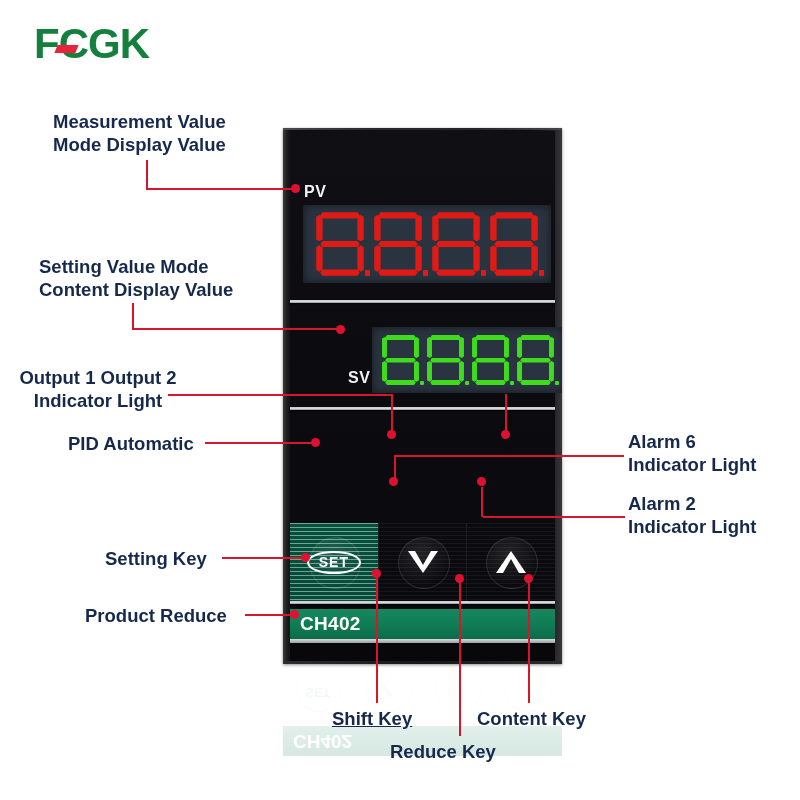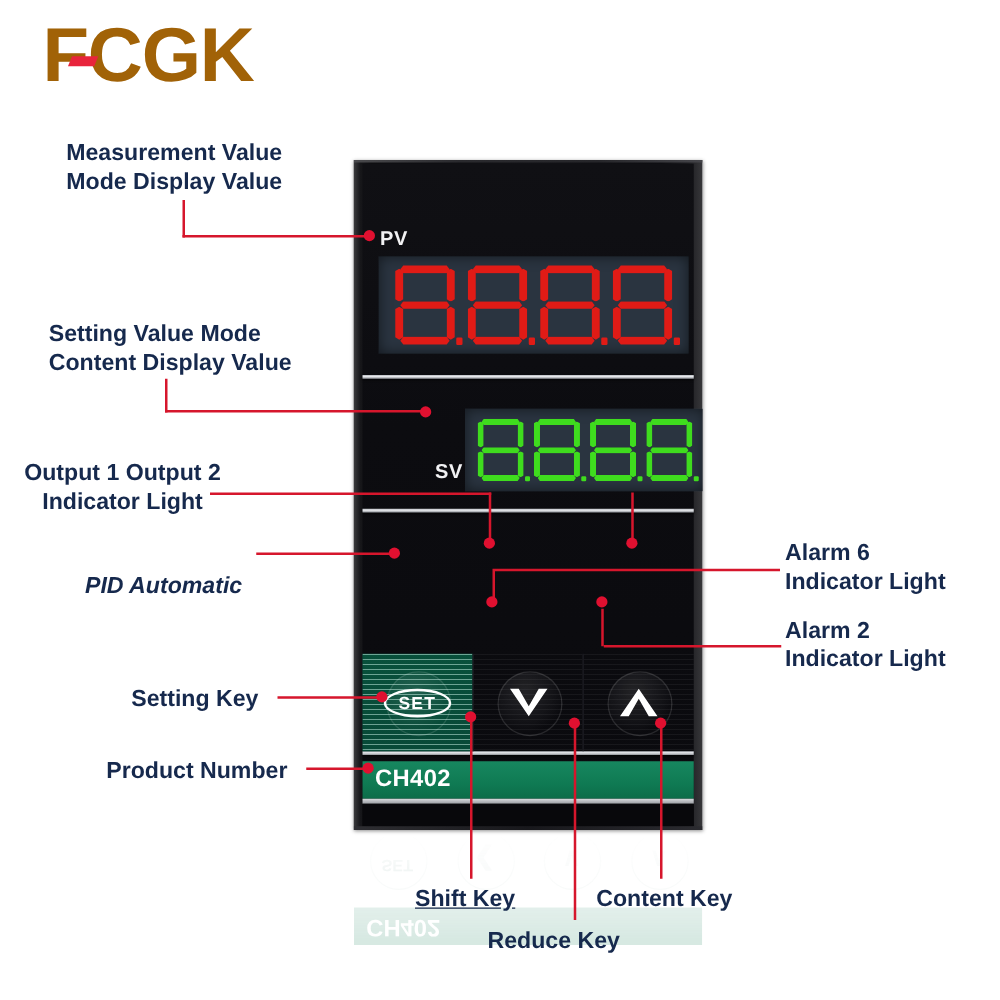--- a/index.html
+++ b/index.html
@@ -20,24 +20,24 @@
   
   #logo {
     position: absolute;
     left: 34px;
     top: 18px;
     width: 170px;
     height: 52px;
   }
   #logo .logo-text {
     font-family: "Liberation Sans", sans-serif;
-    font-size: 61px;
+    font-size: 42px;
     font-weight: 700;
     letter-spacing: -1px;
-    color: #a16207;
+    color: #15803d;
     line-height: 52px;
     position: relative;
     z-index: 1;
   }
   #logo .logo-accent {
     position: absolute;
     left: 22px;
     top: 27px;
     width: 21px;
     height: 8px;
@@ -605,41 +605,41 @@
 <div class="dot" style="left:336px; top:325px;"></div>
 
 <div class="anno center-align" style="left:-2px; top:366px; width:200px;">Output 1 Output 2
 Indicator Light</div>
 <div class="leader h" style="left:168px; top:394px; width:225px;"></div>
 <div class="leader v" style="left:391px; top:394px; height:40px;"></div>
 <div class="dot" style="left:387px; top:430px;"></div>
 <div class="leader v" style="left:505px; top:394px; height:40px;"></div>
 <div class="dot" style="left:501px; top:430px;"></div>
 
-<div class="anno" style="left:68px; top:456px; width:200px;font-style:italic;">PID Automatic</div>
+<div class="anno" style="left:68px; top:432px; width:200px;">PID Automatic</div>
 <div class="leader h" style="left:205px; top:442px; width:110px;"></div>
 <div class="dot" style="left:311px; top:438px;"></div>
 
 <div class="anno" style="left:628px; top:430px; width:170px;">Alarm 6
 Indicator Light</div>
 <div class="leader h" style="left:396px; top:455px; width:228px;"></div>
 <div class="leader v" style="left:394px; top:455px; height:28px;"></div>
 <div class="dot" style="left:389px; top:477px;"></div>
 
 <div class="anno" style="left:628px; top:492px; width:170px;">Alarm 2
 Indicator Light</div>
 <div class="leader h" style="left:483px; top:516px; width:142px;"></div>
 <div class="leader v" style="left:481px; top:487px; height:30px;"></div>
 <div class="dot" style="left:477px; top:477px;"></div>
 
 <div class="anno" style="left:105px; top:547px; width:200px;">Setting Key</div>
 <div class="leader h" style="left:222px; top:557px; width:86px;"></div>
 <div class="dot" style="left:301px; top:553px;"></div>
 
-<div class="anno" style="left:85px; top:604px; width:210px;">Product Number</div>
+<div class="anno" style="left:85px; top:604px; width:210px;">Product Reduce</div>
 <div class="leader h" style="left:245px; top:614px; width:52px;"></div>
 <div class="dot" style="left:290px; top:610px;"></div>
 
 <div class="anno" style="left:332px; top:707px; width:150px;text-decoration:underline;">Shift Key</div>
 <div class="leader v" style="left:376px; top:573px; height:130px;"></div>
 <div class="dot" style="left:372px; top:569px;"></div>
 
 <div class="anno" style="left:390px; top:740px; width:170px;">Reduce Key</div>
 <div class="leader v" style="left:459px; top:578px; height:158px;"></div>
 <div class="dot" style="left:455px; top:574px;"></div>

